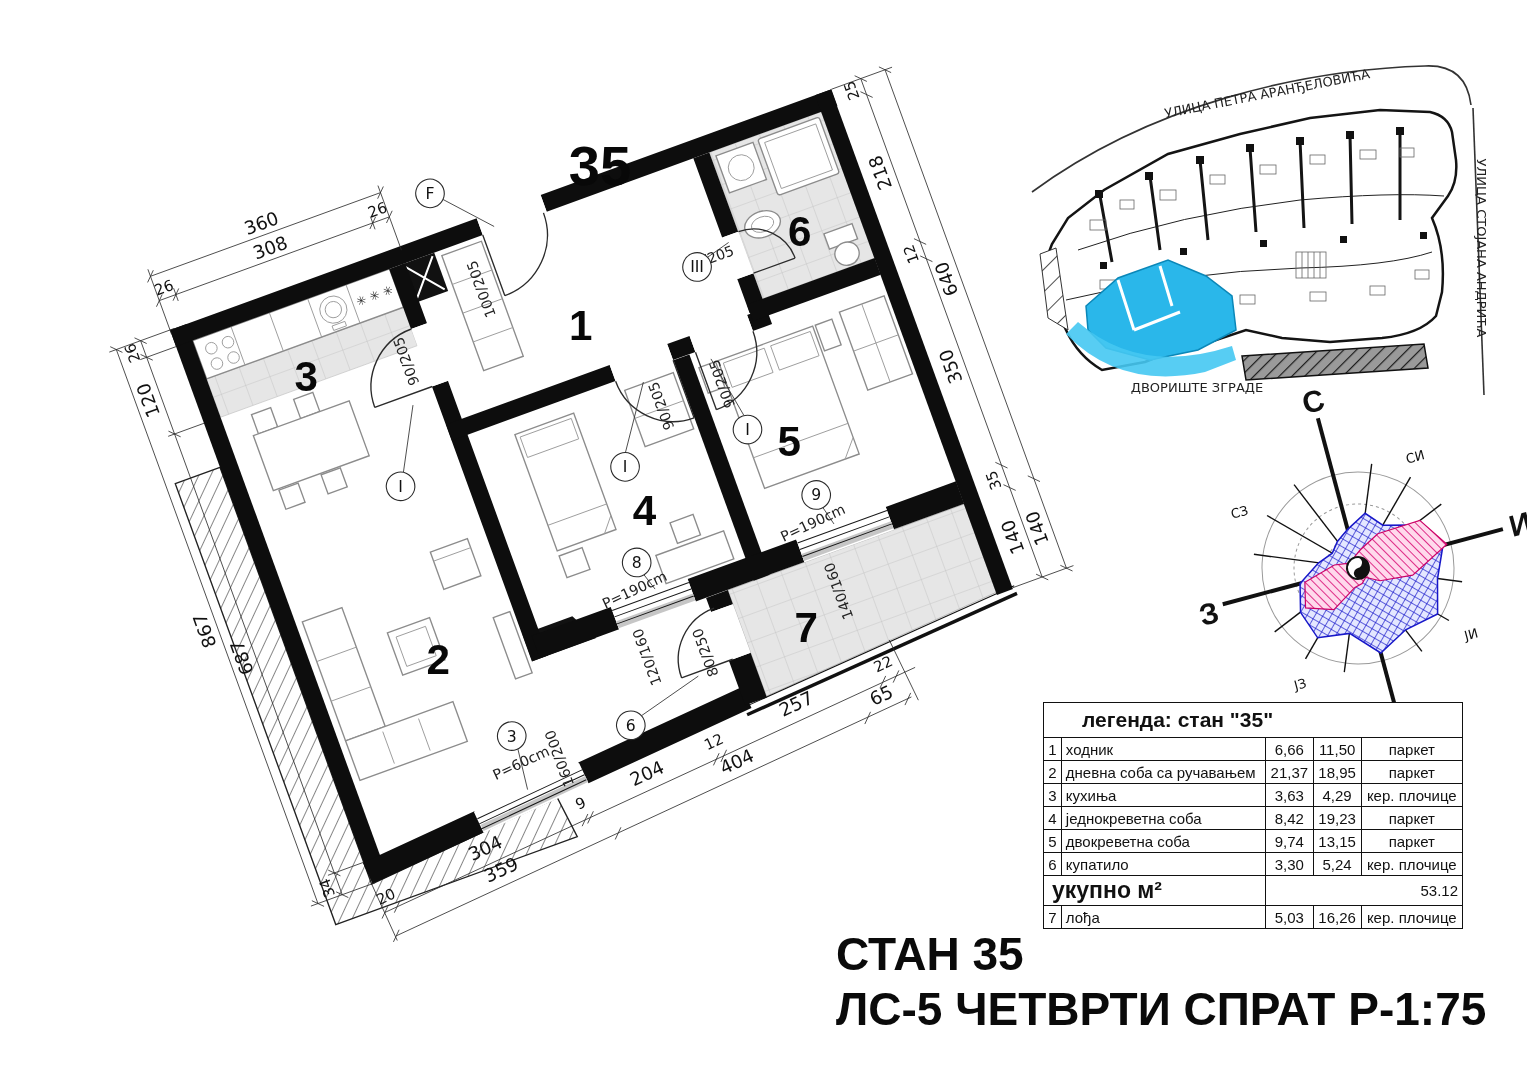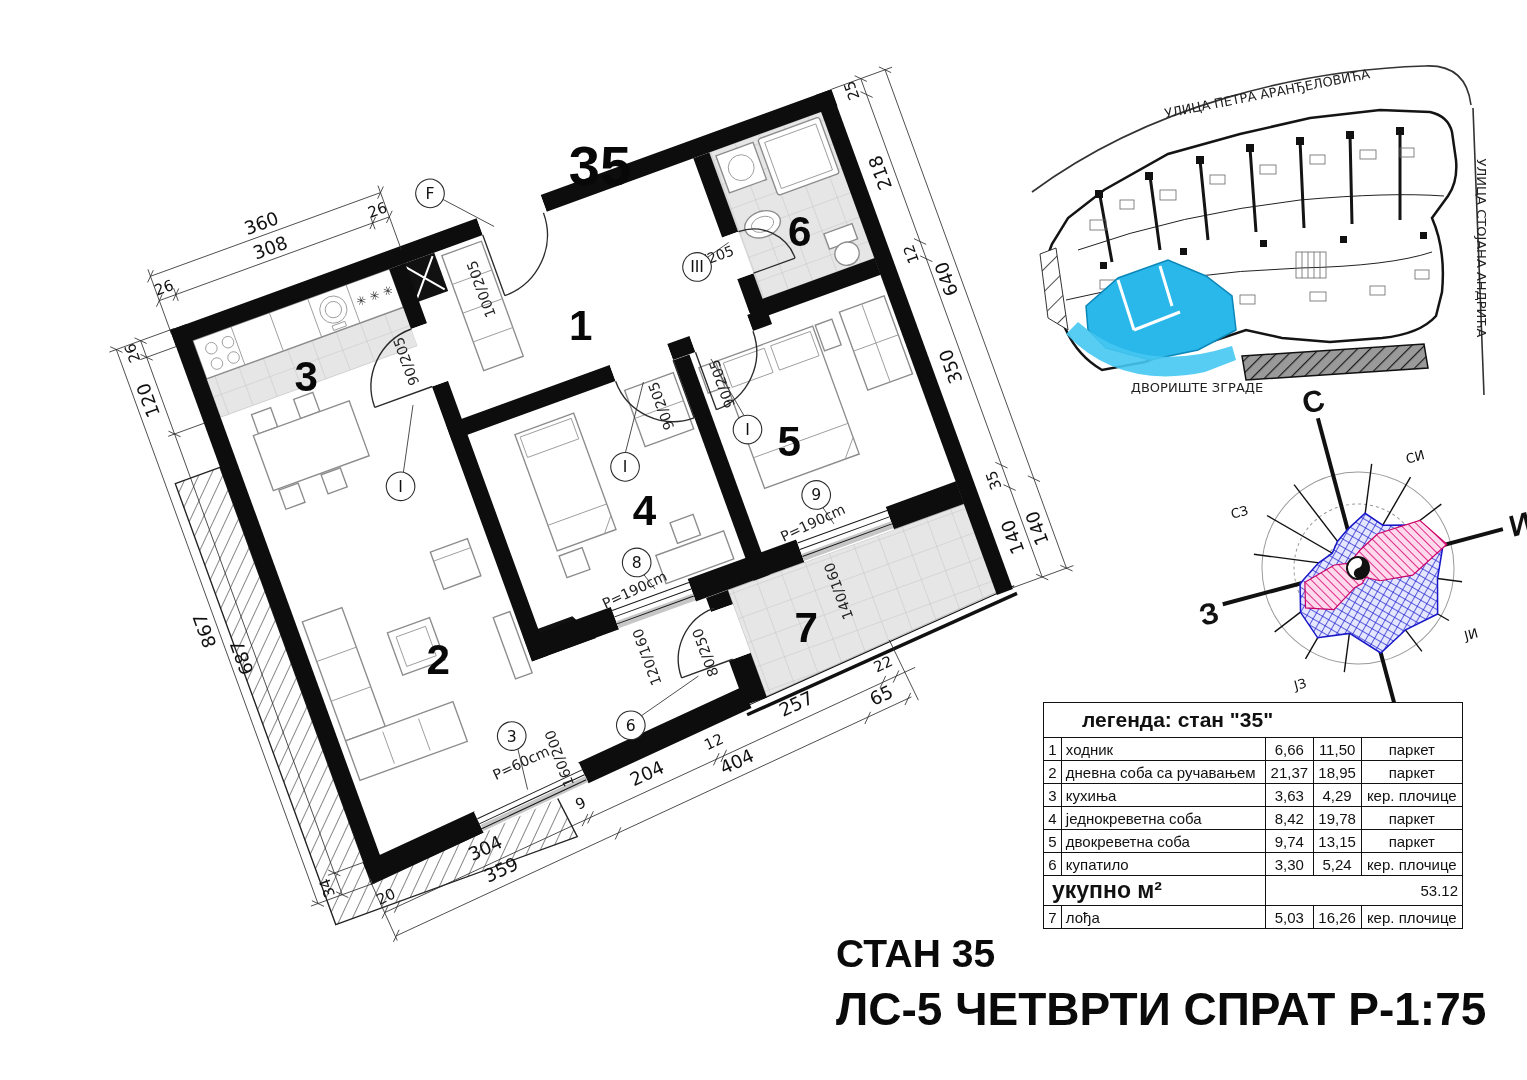--- a/index.html
+++ b/index.html
@@ -45,21 +45,21 @@
   .legend{position:absolute;left:1043px;top:702px;width:420px;background:#fff;}
   .legend table{border-collapse:collapse;width:100%;}
   .legend td{border:1px solid #111;font-size:15px;color:#111;padding:1px 4px;height:20px;white-space:nowrap;}
   .legend .ttl{font-size:21px;font-weight:bold;padding:4px 4px 4px 38px;height:26px;}
   .legend .hd{font-weight:bold;}
   .legend .c{text-align:center;}
   .legend .tot{font-size:23px;font-weight:bold;padding-left:8px;}
   .legend .totv{padding-left:10px;text-align:right;}
   
   .title-block{position:absolute;left:836px;top:928px;color:#0a0a0a;font-weight:bold;white-space:nowrap;}
-  .title-line1{font-size:39px;line-height:52px;}
+  .title-line1{font-size:46px;line-height:52px;}
   .title-line2{font-size:46px;line-height:58px;}
 </style>
 </head>
 <body>
 
 <div class="stage">
 <svg width="1527" height="1080" viewBox="0 0 1527 1080">
   <defs>
     <pattern id="tiles" width="38" height="38" patternUnits="userSpaceOnUse">
       <rect width="38" height="38" fill="#e6e6e6"></rect>
@@ -454,21 +454,21 @@
       <td class="c">3</td>
       <td>кухиња</td>
       <td class="c">3,63</td>
       <td class="c">4,29</td>
       <td class="c">кер. плочице</td>
     </tr>
     <tr>
       <td class="c">4</td>
       <td>једнокреветна соба</td>
       <td class="c">8,42</td>
-      <td class="c">19,78</td>
+      <td class="c">19,23</td>
       <td class="c">паркет</td>
     </tr>
     <tr>
       <td class="c">5</td>
       <td>двокреветна соба</td>
       <td class="c">9,74</td>
       <td class="c">13,15</td>
       <td class="c">паркет</td>
     </tr>
     <tr>

